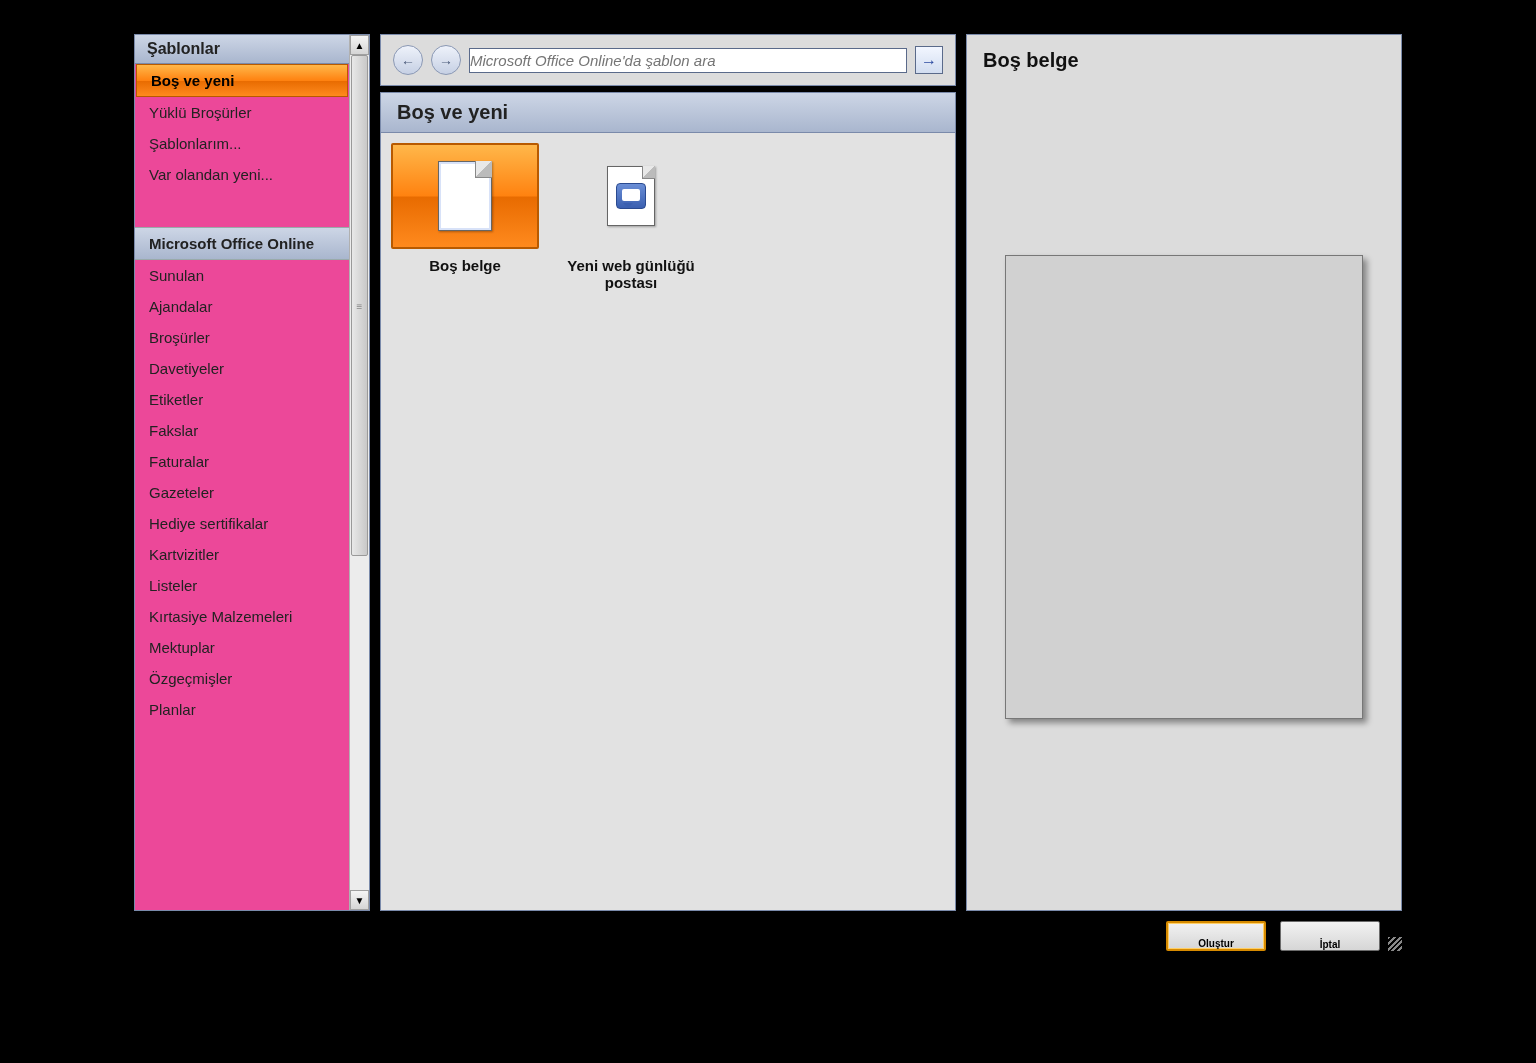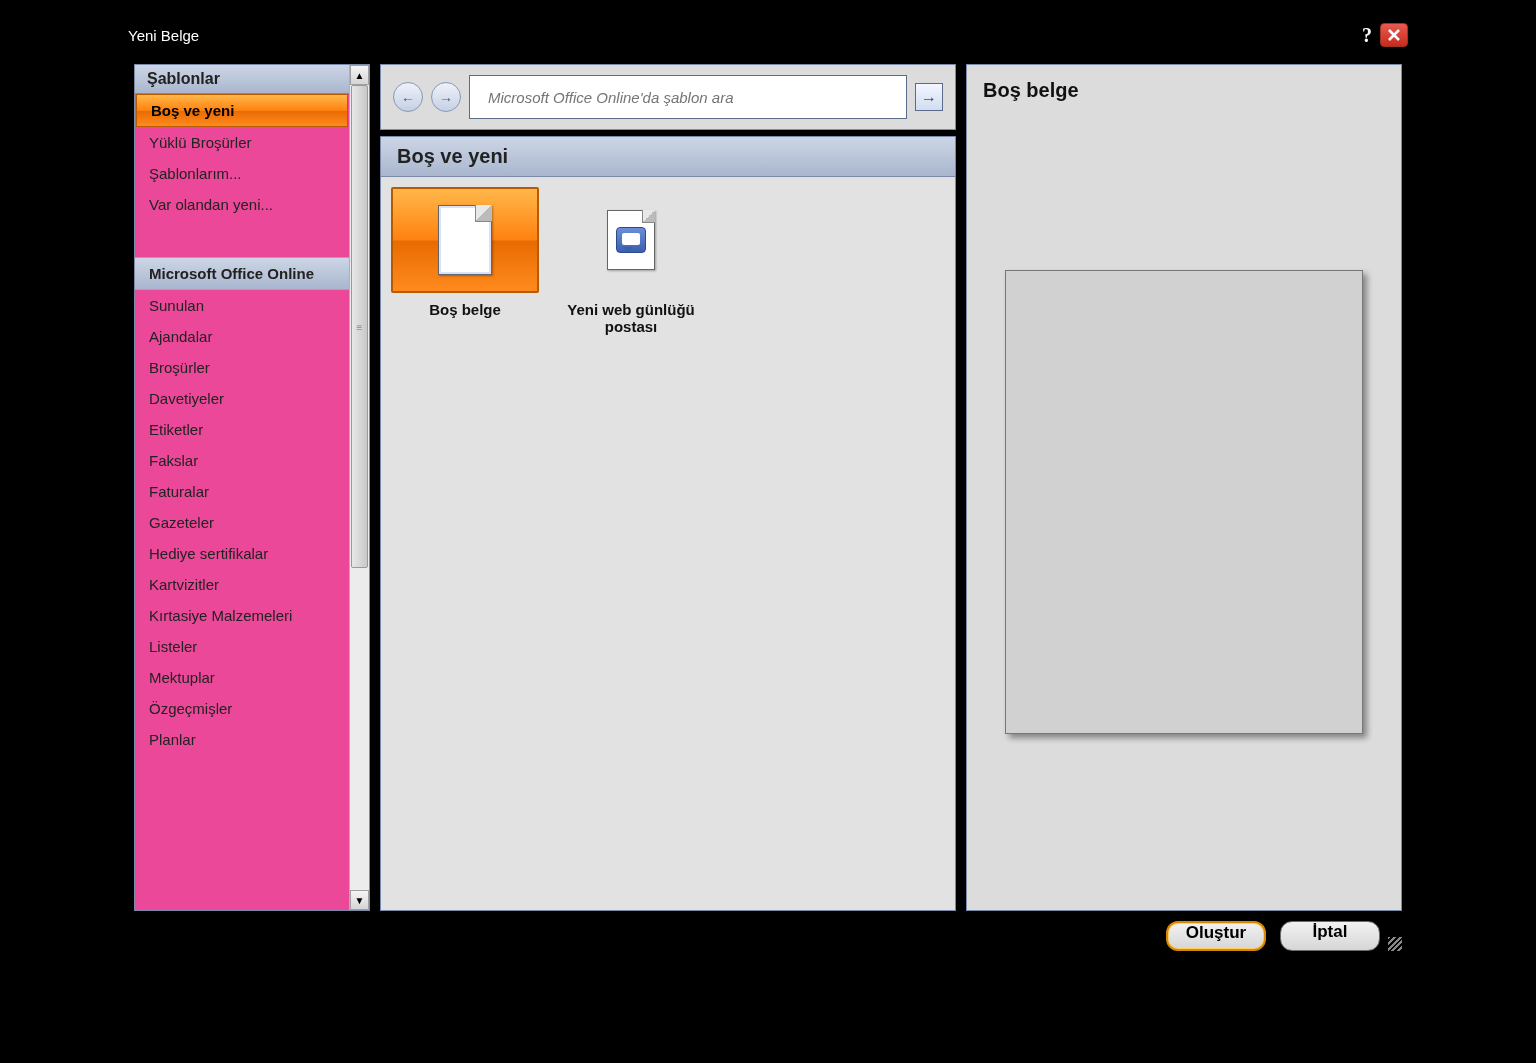--- a/index.html
+++ b/index.html
@@ -156,24 +156,24 @@
   border-radius: 50%;
   background: linear-gradient(#eef2fa, #c6d0e4);
   border: 1px solid #8a98b4;
   display: flex; align-items: center; justify-content: center;
   color: #4a5a7a;
   font-size: 14px; font-weight: bold;
   cursor: pointer;
 }
 .search-input {
   flex: 1;
-  height: 44px;
+  height: 25px;
   border: 1px solid #5a6a8a;
   background: #fff;
-  padding: 2px 18px;
+  padding: 2px 0;
   font-size: 15px;
   font-style: italic;
   color: #333;
 }
 .go-btn {
   width: 28px; height: 28px;
   border: 1px solid #5a6a8a;
   background: linear-gradient(#f2f6ff, #d2ddf0);
   display: flex; align-items: center; justify-content: center;
   color: #2b4aa0;
@@ -313,51 +313,42 @@
   display: flex;
   justify-content: flex-end;
   gap: 14px;
   background: #000;
 }
 .btn {
   min-width: 100px;
   height: 30px;
   background: linear-gradient(#f2f2f2, #d6d6d6);
   border: 1px solid #6a6a6a;
-  border-radius: 12px;
-  font-size: 17px;
-  font-weight: bold;
-  cursor: pointer;
-  display: flex; align-items: flex-start; justify-content: center;
+  border-radius: 2px;
+  font-size: 10px;
+  font-weight: bold;
+  cursor: pointer;
+  display: flex; align-items: flex-end; justify-content: center;
 }
 .btn.primary {
   border: 2px solid #d68a00;
   box-shadow: 0 0 0 1px #ffcf66 inset;
 }
 .resize-grip {
   width: 14px; height: 14px;
   align-self: flex-end;
   margin-left: -6px;
   background: repeating-linear-gradient(135deg, #888 0 2px, transparent 2px 4px);
 }
 </style>
 </head>
 <body>
 
 <div class="window">
 
-  <div class="titlebar">
-    <span class="title">Yeni Belge</span>
-    <span class="help-icon">?</span>
-    <div class="close-btn">
-      <svg width="12" height="12" viewBox="0 0 12 12">
-          <path d="M1 1 L11 11 M11 1 L1 11" stroke="#fff" stroke-width="2.5"></path>
-        </svg>
-    </div>
-  </div>
 
   <div class="body">
     <div class="columns">
 
       <div class="sidebar-wrap">
         <div class="sidebar">
           <div class="sidebar-list">
             <div class="sidebar-header">Şablonlar</div>
             <div class="sidebar-item selected"><span>Boş ve yeni</span></div>
             <div class="sidebar-item"><span>Yüklü Broşürler</span></div>
@@ -367,22 +358,22 @@
             <div class="sidebar-item"><span>Sunulan</span></div>
             <div class="sidebar-item"><span>Ajandalar</span></div>
             <div class="sidebar-item"><span>Broşürler</span></div>
             <div class="sidebar-item"><span>Davetiyeler</span></div>
             <div class="sidebar-item"><span>Etiketler</span></div>
             <div class="sidebar-item"><span>Fakslar</span></div>
             <div class="sidebar-item"><span>Faturalar</span></div>
             <div class="sidebar-item"><span>Gazeteler</span></div>
             <div class="sidebar-item"><span>Hediye sertifikalar</span></div>
             <div class="sidebar-item"><span>Kartvizitler</span></div>
+            <div class="sidebar-item"><span>Listeler</span></div>
             <div class="sidebar-item"><span>Kırtasiye Malzemeleri</span></div>
-            <div class="sidebar-item"><span>Listeler</span></div>
             <div class="sidebar-item"><span>Mektuplar</span></div>
             <div class="sidebar-item"><span>Özgeçmişler</span></div>
             <div class="sidebar-item"><span>Planlar</span></div>
           </div>
           <div class="scrollbar">
             <div class="sbtn">▲</div>
             <div class="track">
               <div class="thumb"></div>
             </div>
             <div class="sbtn">▼</div>

